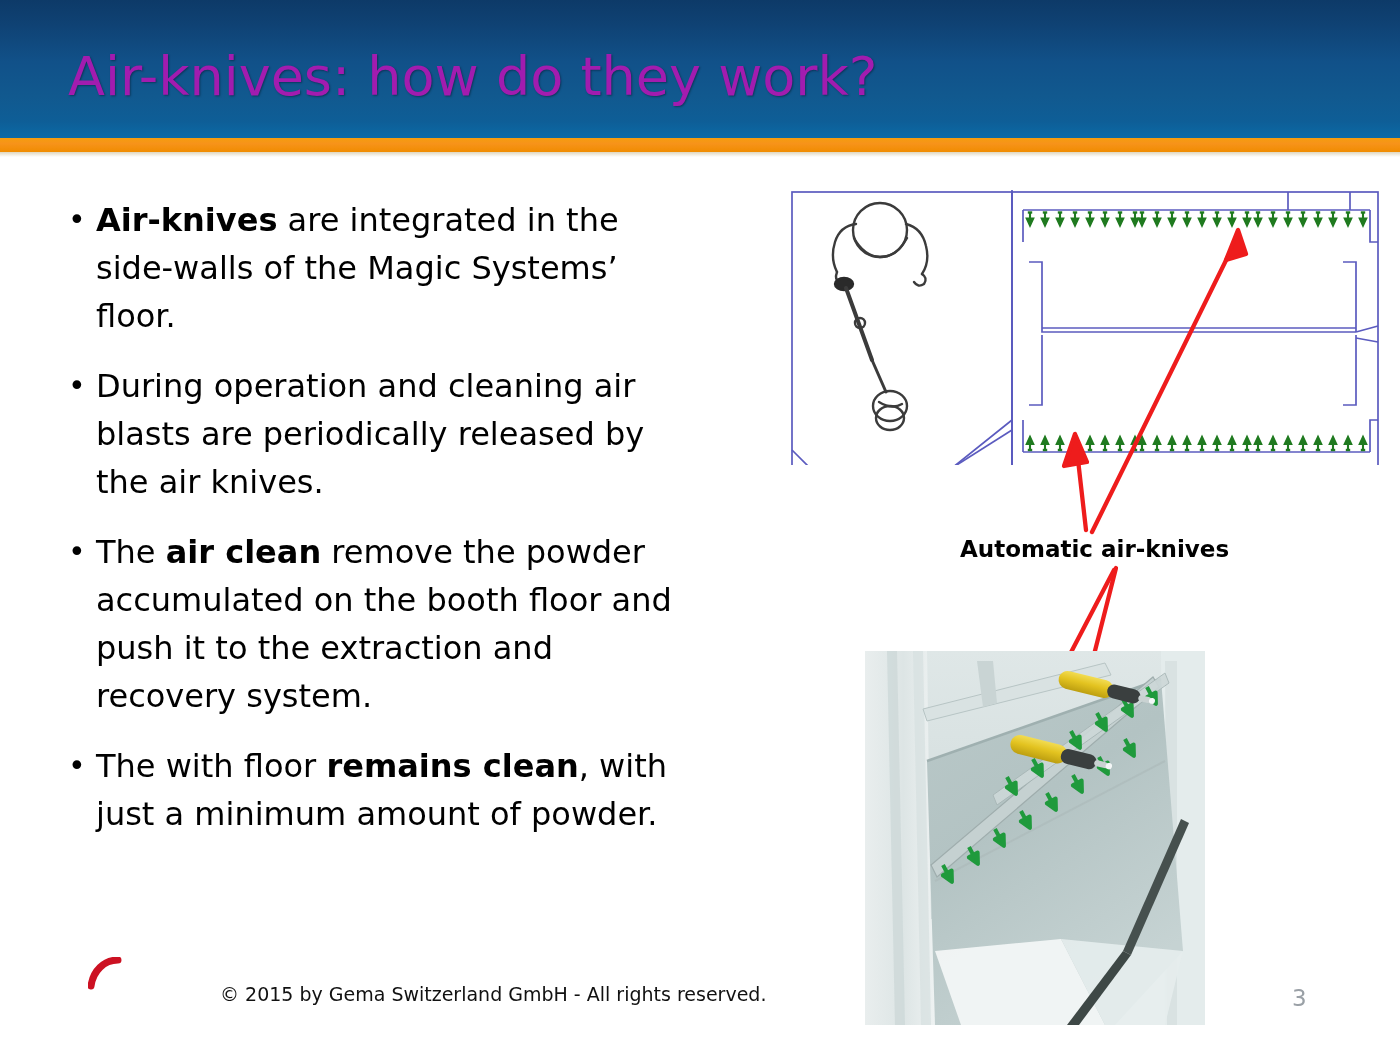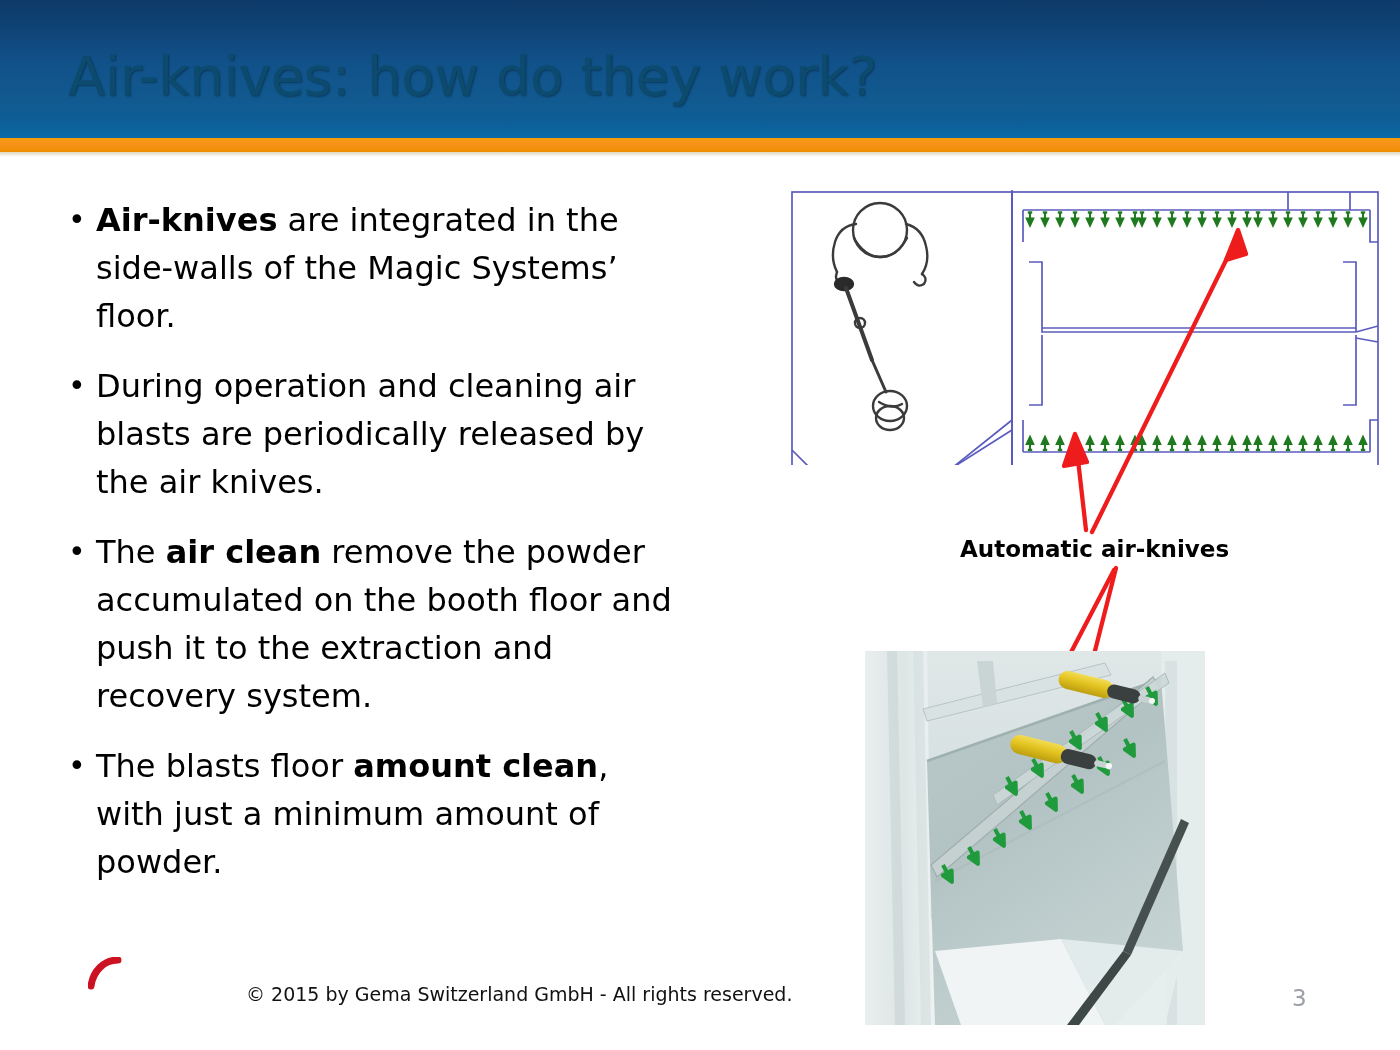--- a/index.html
+++ b/index.html
@@ -28,21 +28,21 @@
         #11598f 70%,
         #0e5e97 88%,
         #0b6aa6 100%);
   }
   #header-title {
     position: absolute;
     left: 68px;
     top: 46px;
     font-size: 54px;
     line-height: 62px;
-    color: #0c4a6e;
+    color: #a21caf;
     font-weight: 400;
     letter-spacing: 0px;
     white-space: nowrap;
     text-shadow: 1px 1px 2px rgba(0,0,0,0.35);
   }
   #header-accent {
     position: absolute;
     left: 0; top: 138px;
     width: 1400px;
     height: 14px;
@@ -107,21 +107,21 @@
   }
   #logo-swoosh {
     position: absolute;
     left: 2px;
     top: 0px;
     width: 34px;
     height: 34px;
   }
   #footer-copyright {
     position: absolute;
-    left: 246px;
+    left: 220px;
     top: 982px;
     font-size: 19px;
     line-height: 24px;
     color: #111111;
     white-space: nowrap;
   }
   #page-number {
     position: absolute;
     left: 1292px;
     top: 985px;
@@ -188,21 +188,21 @@
     <div class="bullet-row">
       <div class="bullet-dot">•</div>
       <div class="bullet-text"><span>During operation and cleaning air blasts are periodically released by the air knives.</span></div>
     </div>
     <div class="bullet-row">
       <div class="bullet-dot">•</div>
       <div class="bullet-text"><span>The </span><b>air clean</b><span> remove the powder accumulated on the booth floor and push it to the extraction and recovery system.</span></div>
     </div>
     <div class="bullet-row">
       <div class="bullet-dot">•</div>
-      <div class="bullet-text"><span>The blasts floor </span><b>amount clean</b><span>, with just a minimum amount of powder.</span></div>
+      <div class="bullet-text"><span>The with floor </span><b>remains clean</b><span>, with just a minimum amount of powder.</span></div>
     </div>
   </div>
 
 <div id="cad-diagram">
   <svg width="610" height="285" viewBox="0 0 610 285" xmlns="http://www.w3.org/2000/svg">
     <defs>
       <g id="noz-down">
         <path d="M0,0 L0,11 M-3.2,6.5 L0,13.5 L3.2,6.5 Z" stroke="#1f7a1f" stroke-width="2.1" fill="#1f7a1f"></path>
         <path d="M-2.2,0.5 L2.2,0.5" stroke="#1f7a1f" stroke-width="2.4"></path>
       </g>

